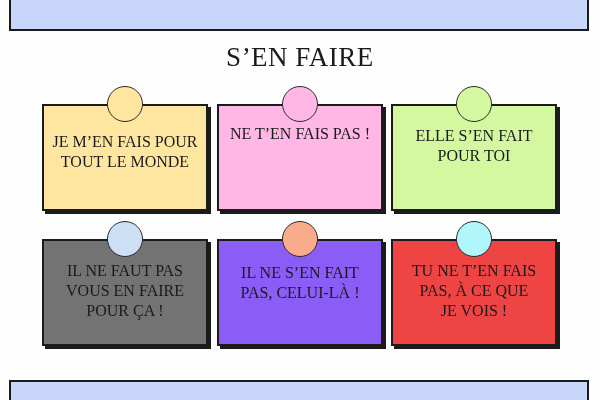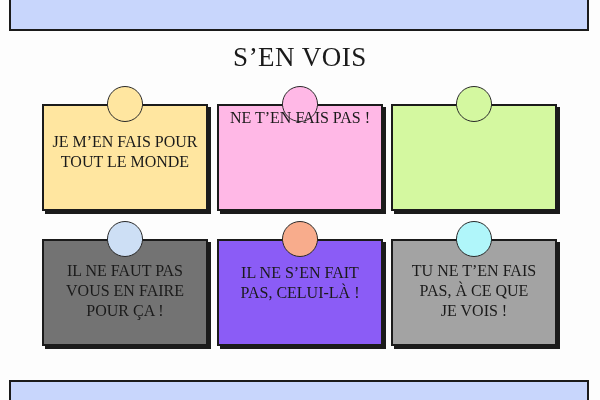--- a/index.html
+++ b/index.html
@@ -13,50 +13,51 @@
           box-shadow:3px 3px 0 #1b1b1b; }
   .pin { position:absolute; width:36px; height:36px; border-radius:50%; border:1.5px solid #2a2a2a; box-sizing:border-box; top:-20px; left:50%; transform:translateX(-50%); }
   .pin-mask { position:absolute; top:-3px; left:50%; width:34px; height:3px; transform:translateX(-50%); }
   .text { position:absolute; left:6px; right:6px; text-align:center; font-size:16px; line-height:20px; text-transform:uppercase; }
 </style>
 </head>
 <body>
 
 <div class="banner top"></div>
 
-<div class="title">S’EN VOIS</div>
+<div class="title">S’EN FAIRE</div>
 
 <div class="card" id="c0" style="left: 42px; top: 104px; background: rgb(255, 230, 160);">
   <div class="pin" style="background: rgb(255, 230, 160);"></div>
   <div class="pin-mask" style="background: rgb(255, 230, 160);"></div>
   <div class="text" style="top:26px;">JE M’EN FAIS POUR TOUT LE MONDE</div>
 </div>
 
 <div class="card" id="c1" style="left: 217px; top: 104px; background: rgb(255, 184, 230);">
   <div class="pin" style="background: rgb(255, 184, 230);"></div>
   <div class="pin-mask" style="background: rgb(255, 184, 230);"></div>
-  <div class="text" style="top:2px;">NE T’EN FAIS PAS !</div>
+  <div class="text" style="top:18px;">NE T’EN FAIS PAS !</div>
 </div>
 
 <div class="card" id="c2" style="left: 391px; top: 104px; background: rgb(212, 248, 160);">
   <div class="pin" style="background: rgb(212, 248, 160);"></div>
   <div class="pin-mask" style="background: rgb(212, 248, 160);"></div>
+  <div class="text" style="top:20px;left:22px;right:22px;">ELLE S’EN FAIT POUR TOI</div>
 </div>
 
 <div class="card" id="c3" style="left: 42px; top: 239px; background: #737373;">
   <div class="pin" style="background: rgb(205, 223, 245);"></div>
   <div class="pin-mask" style="background: rgb(205, 223, 245);"></div>
   <div class="text" style="top:20px;left:22px;right:22px;">IL NE FAUT PAS VOUS EN FAIRE POUR ÇA !</div>
 </div>
 
 <div class="card" id="c4" style="left: 217px; top: 239px; background: #8b5cf6;">
   <div class="pin" style="background: rgb(248, 172, 140);"></div>
   <div class="pin-mask" style="background: rgb(248, 172, 140);"></div>
   <div class="text" style="top:22px;">IL NE S’EN FAIT PAS, CELUI-LÀ !</div>
 </div>
 
-<div class="card" id="c5" style="left: 391px; top: 239px; background: #a3a3a3;">
+<div class="card" id="c5" style="left: 391px; top: 239px; background: #ef4444;">
   <div class="pin" style="background: rgb(176, 246, 250);"></div>
   <div class="pin-mask" style="background: rgb(176, 246, 250);"></div>
   <div class="text" style="top:20px;left:18px;right:18px;">TU NE T’EN FAIS PAS, À CE QUE JE VOIS !</div>
 </div>
 
 <div class="banner bottom"></div>
 
 </body></html>

